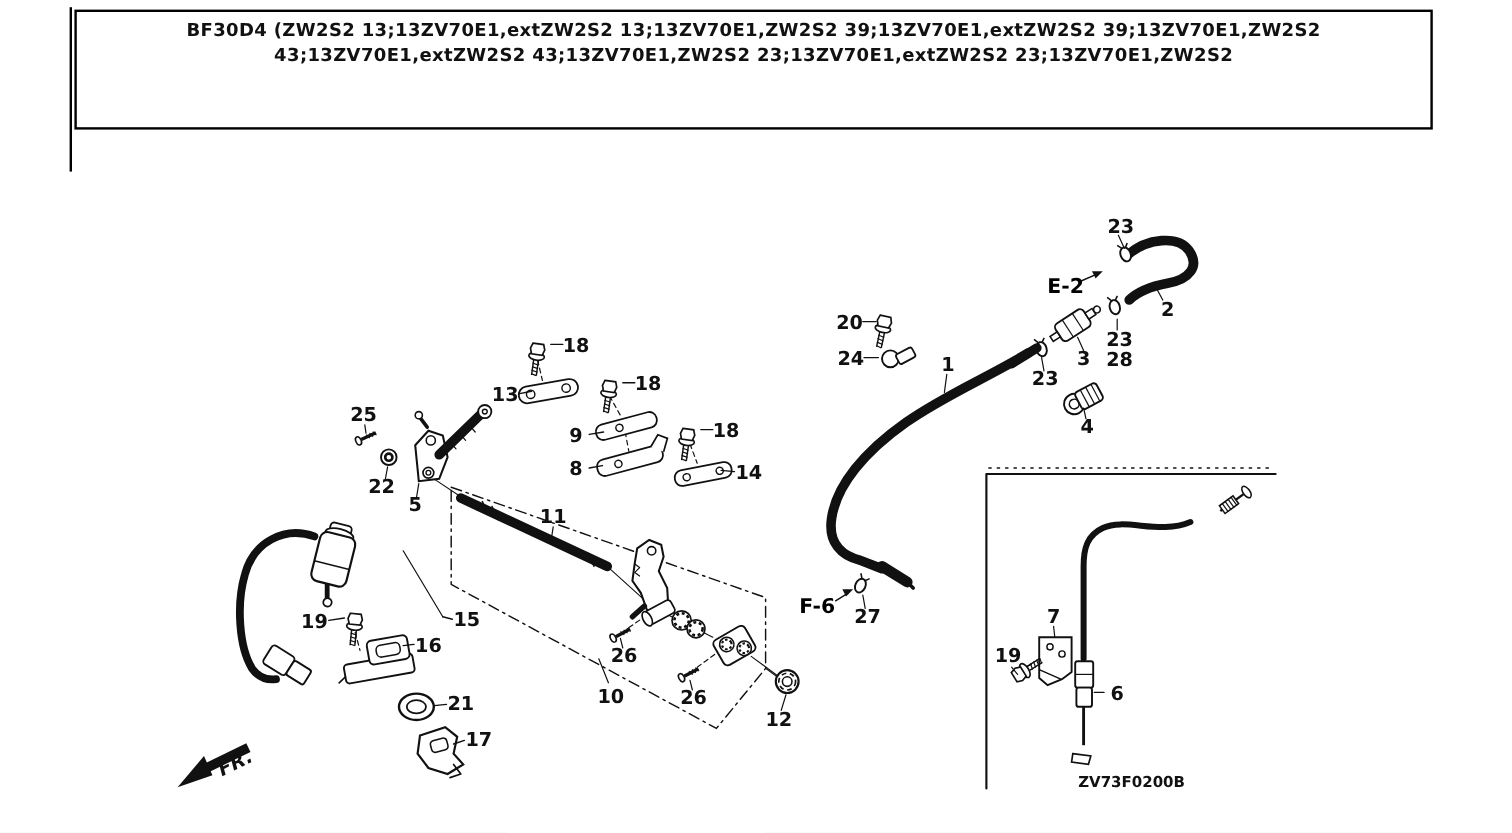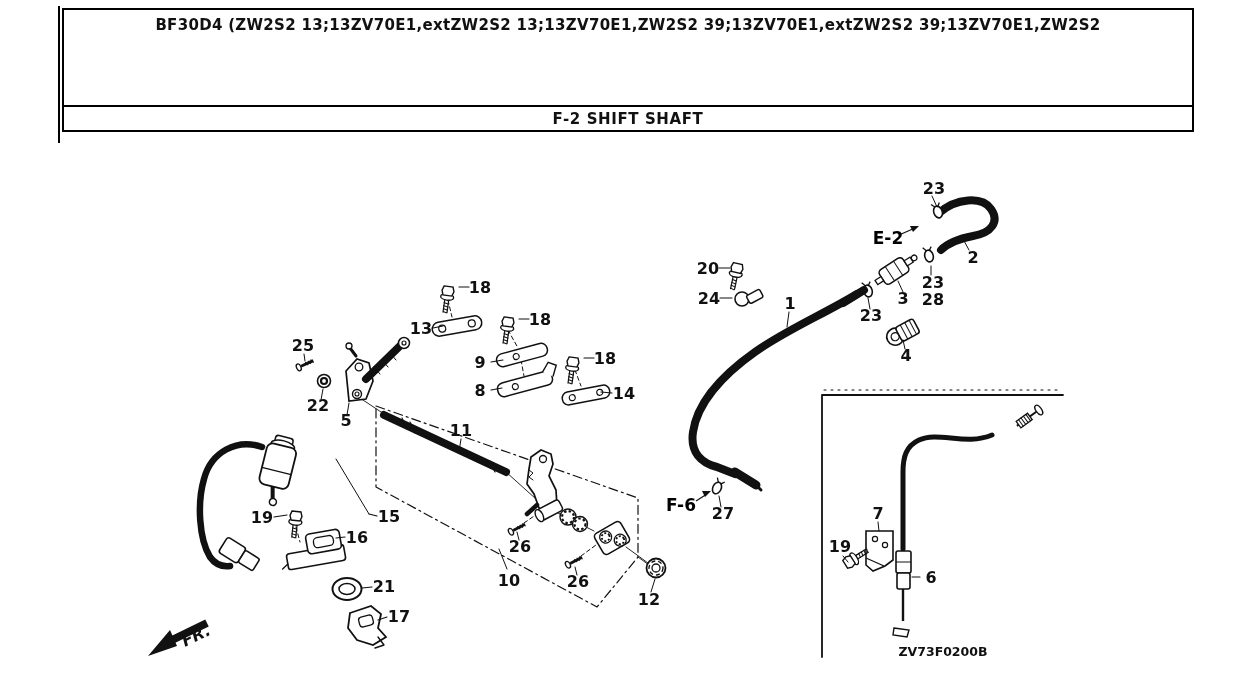--- a/index.html
+++ b/index.html
@@ -31,25 +31,23 @@
 </style>
 </head>
 <body>
 
 <div id="stage">
 
   <div id="page-edge"></div>
 
   <div id="hdr-models" class="hdr-box">
     <div class="ln">BF30D4 (ZW2S2 13;13ZV70E1,extZW2S2 13;13ZV70E1,ZW2S2 39;13ZV70E1,extZW2S2 39;13ZV70E1,ZW2S2</div>
+    <div class="ln">43;13ZV70E1,extZW2S2 43;13ZV70E1,ZW2S2 23;13ZV70E1,extZW2S2 23;13ZV70E1,ZW2S2</div>
   </div>
 
-  <div id="hdr-title" class="hdr-box">
-    <span>F-2 SHIFT SHAFT</span>
-  </div>
 
   <svg width="1260" height="694" viewBox="0 0 1260 694">
     <defs>
       <g id="g-bolt">
         <ellipse cx="0" cy="6" rx="6.5" ry="3.2" fill="#fff" stroke="#111" stroke-width="1.4"></ellipse>
         <path d="M-4.5,-4.5 L4.5,-4.5 L6,0 L4.5,4.5 L-4.5,4.5 L-6,0 Z" fill="#fff" stroke="#111" stroke-width="1.4"></path>
         <line x1="-2" y1="9" x2="-2" y2="22" stroke="#111" stroke-width="1.2"></line>
         <line x1="2" y1="9" x2="2" y2="22" stroke="#111" stroke-width="1.2"></line>
         <path d="M-2.6,12 L2.6,13 M-2.6,15 L2.6,16 M-2.6,18 L2.6,19 M-2,21 L2,22" stroke="#111" stroke-width="1" fill="none"></path>
       </g>

